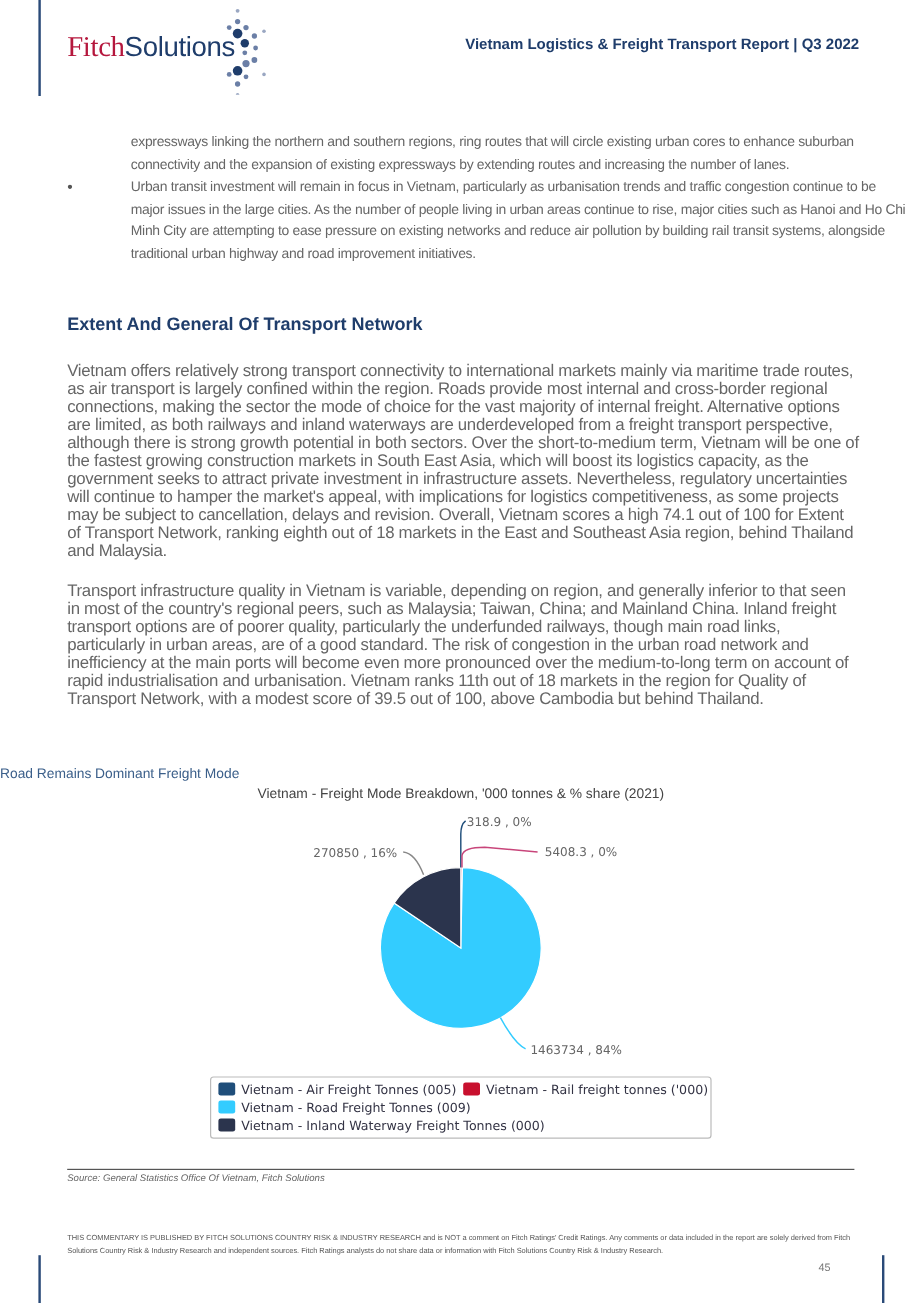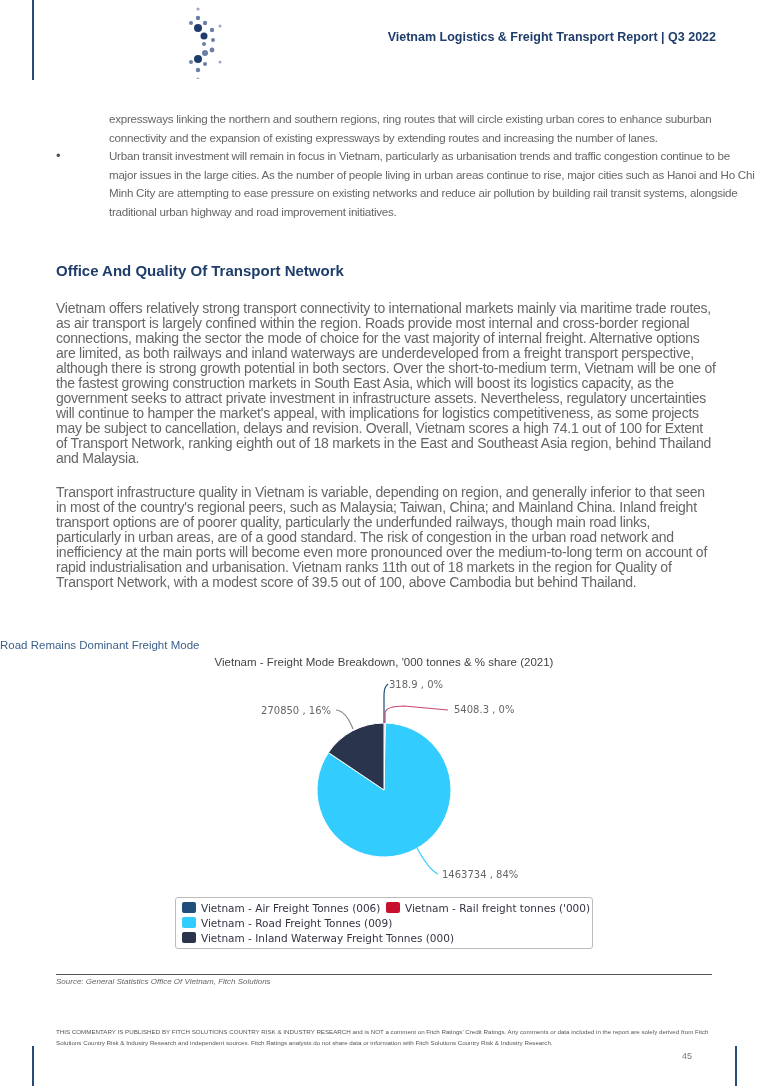--- a/index.html
+++ b/index.html
@@ -29,20 +29,21 @@
   .page-num { right: 76px; top: 1051px; font-size: 9px; color: #777; }
 </style>
 </head>
 <body>
 
 <div class="vbar" style="left:32px; top:0; height:80px;"></div>
 <div class="vbar" style="left:32px; top:1046px; height:40px;"></div>
 <div class="vbar" style="left:735px; top:1046px; height:40px;"></div>
 
 <div class="abs logo">
+  <div class="logo-text"><span class="logo-fitch">Fitch</span><span class="logo-sol">Solutions</span></div>
   <svg width="60" height="75" style="position:absolute; left:120px; top:-14px;" viewBox="0 0 60 75">
     <g fill="#6b7fa6">
       <circle cx="22" cy="5" r="1.6" fill="#9aa7c2"></circle>
       <circle cx="22" cy="14" r="2.2"></circle>
       <circle cx="15" cy="19" r="2"></circle>
       <circle cx="22" cy="24" r="4" fill="#1f3d6b"></circle>
       <circle cx="29" cy="19" r="2.2"></circle>
       <circle cx="36" cy="26" r="2.2"></circle>
       <circle cx="28" cy="32" r="3.5" fill="#1f3d6b"></circle>
       <circle cx="37" cy="36" r="2"></circle>
@@ -58,21 +59,21 @@
       <circle cx="22" cy="75" r="1.5" fill="#9aa7c2"></circle>
     </g>
   </svg>
 </div>
 <div class="abs header-title">Vietnam Logistics &amp; Freight Transport Report | Q3 2022</div>
 
 <div class="bullet-cont" style="top:110px;">expressways linking the northern and southern regions, ring routes that will circle existing urban cores to enhance suburban connectivity and the expansion of existing expressways by extending routes and increasing the number of lanes.</div>
 <div class="bullet-dot" style="top:148px;">•</div>
 <div class="bullet-cont" style="top:147px;">Urban transit investment will remain in focus in Vietnam, particularly as urbanisation trends and traffic congestion continue to be major issues in the large cities. As the number of people living in urban areas continue to rise, major cities such as Hanoi and Ho Chi Minh City are attempting to ease pressure on existing networks and reduce air pollution by building rail transit systems, alongside traditional urban highway and road improvement initiatives.</div>
 
-<div class="abs section-title">Office And Quality Of Transport Network</div>
+<div class="abs section-title">Extent And General Of Transport Network</div>
 <div class="para" style="top:301px;">Vietnam offers relatively strong transport connectivity to international markets mainly via maritime trade routes, as air transport is largely confined within the region. Roads provide most internal and cross-border regional connections, making the sector the mode of choice for the vast majority of internal freight. Alternative options are limited, as both railways and inland waterways are underdeveloped from a freight transport perspective, although there is strong growth potential in both sectors. Over the short-to-medium term, Vietnam will be one of the fastest growing construction markets in South East Asia, which will boost its logistics capacity, as the government seeks to attract private investment in infrastructure assets. Nevertheless, regulatory uncertainties will continue to hamper the market's appeal, with implications for logistics competitiveness, as some projects may be subject to cancellation, delays and revision. Overall, Vietnam scores a high 74.1 out of 100 for Extent of Transport Network, ranking eighth out of 18 markets in the East and Southeast Asia region, behind Thailand and Malaysia.</div>
 <div class="para" style="top:485px;">Transport infrastructure quality in Vietnam is variable, depending on region, and generally inferior to that seen in most of the country's regional peers, such as Malaysia; Taiwan, China; and Mainland China. Inland freight transport options are of poorer quality, particularly the underfunded railways, though main road links, particularly in urban areas, are of a good standard. The risk of congestion in the urban road network and inefficiency at the main ports will become even more pronounced over the medium-to-long term on account of rapid industrialisation and urbanisation. Vietnam ranks 11th out of 18 markets in the region for Quality of Transport Network, with a modest score of 39.5 out of 100, above Cambodia but behind Thailand.</div>
 
 <div class="abs chart-title">Road Remains Dominant Freight Mode</div>
 <div class="abs chart-sub">Vietnam - Freight Mode Breakdown, '000 tonnes &amp; % share (2021)</div>
 
 <svg id="pie-chart" width="768" height="230" style="position:absolute; left:0; top:670px;">
   <g id="pie-slices">
       <path d="M384,120 L384,53 A67,67 0 0 1 384.0771404519885,53.000044407845564 Z" fill="#1f4e7a" stroke="#ffffff" stroke-width="1"></path>
       <path d="M384,120 L384.0771404519885,53.000044407845564 A67,67 0 0 1 385.3852850824384,53.01432253652746 Z" fill="#c8102e" stroke="#ffffff" stroke-width="1"></path>
@@ -88,21 +89,21 @@
   <g id="pie-labels">
       <text x="389" y="18" text-anchor="start" class="chart-label">318.9 , 0%</text>
       <text x="454" y="43" text-anchor="start" class="chart-label">5408.3 , 0%</text>
       <text x="442" y="208" text-anchor="start" class="chart-label">1463734 , 84%</text>
       <text x="331" y="44" text-anchor="end" class="chart-label">270850 , 16%</text>
     </g>
 </svg>
 
 <div class="legend">
   <div class="legend-item" style="left:6px; top:4px;">
-    <span class="swatch" style="background:#1f4e7a"></span><span>Vietnam - Air Freight Tonnes (006)</span>
+    <span class="swatch" style="background:#1f4e7a"></span><span>Vietnam - Air Freight Tonnes (005)</span>
   </div>
   <div class="legend-item" style="left:210px; top:4px;">
     <span class="swatch" style="background:#c8102e"></span><span>Vietnam - Rail freight tonnes ('000)</span>
   </div>
   <div class="legend-item" style="left:6px; top:19px;">
     <span class="swatch" style="background:#33ccff"></span><span>Vietnam - Road Freight Tonnes (009)</span>
   </div>
   <div class="legend-item" style="left:6px; top:34px;">
     <span class="swatch" style="background:#2b344d"></span><span>Vietnam - Inland Waterway Freight Tonnes (000)</span>
   </div>

